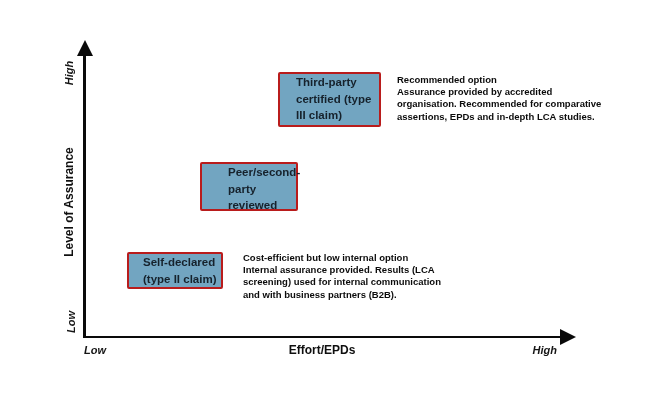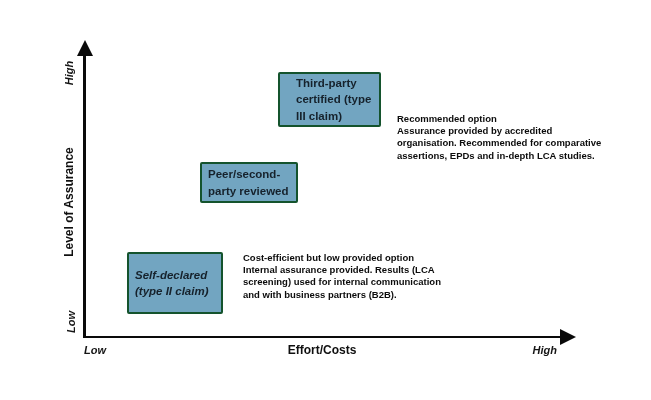--- a/index.html
+++ b/index.html
@@ -21,52 +21,52 @@
   .y-high { left:69px; top:73px; }
   .y-title { left:69px; top:202px; }
   .y-low { left:71px; top:322px; }
   
   .x-low   { position:absolute; left:84px;  top:344px; }
   .x-title { position:absolute; left:322px; top:343px; transform:translateX(-50%); }
   .x-high  { position:absolute; left:557px; top:344px; transform:translateX(-100%); }
   
   .opt-box {
     position:absolute; box-sizing:border-box;
-    background:#72a5c1; border:2px solid #14532d; border-radius:2px;
-    display:flex; align-items:center;
+    background:#72a5c1; border:2px solid #b91c1c; border-radius:2px;
+    display:flex; align-items:flex-start;
     font-weight:bold; font-size:11.5px; line-height:16.5px; color:#16222c;
     white-space:pre-line;
   }
   .box-1 { left:278px; top:72px;  width:103px; height:55px; padding-left:16px; }
-  .box-2 { left:200px; top:162px; width:98px;  height:41px; padding-left:6px; }
-  .box-3 { left:127px; top:252px; width:96px;  height:62px; padding-left:6px;font-style:italic; }
+  .box-2 { left:200px; top:162px; width:98px;  height:49px; padding-left:26px; }
+  .box-3 { left:127px; top:252px; width:96px;  height:37px; padding-left:14px; }
   
   .desc { position:absolute; font-size:9.5px; line-height:12.2px; color:#0c0c0c; }
   .desc .hdr { font-weight:bold; white-space:pre; }
   .desc .bdy { white-space:pre;font-weight:bold; }
-  .desc-1 { left:397px; top:74px;margin-top:39px; }
+  .desc-1 { left:397px; top:74px; }
   .desc-2 { left:317px; top:162px; }
   .desc-3 { left:243px; top:252px; }
 </style>
 </head>
 <body>
 
 <div class="canvas">
 
   <div class="y-axis-line"></div>
   <div class="y-axis-arrow"></div>
   <div class="x-axis-line"></div>
   <div class="x-axis-arrow"></div>
 
   <div class="rot end-label y-high">High</div>
   <div class="rot axis-title y-title">Level of Assurance</div>
   <div class="rot end-label y-low">Low</div>
 
   <div class="end-label x-low">Low</div>
-  <div class="axis-title x-title">Effort/Costs</div>
+  <div class="axis-title x-title">Effort/EPDs</div>
   <div class="end-label x-high">High</div>
 
   <div class="opt-box box-1">
     <span>Third-party
 certified (type
 III claim)</span>
   </div>
   <div class="opt-box box-2">
     <span>Peer/second-
 party reviewed</span>
@@ -78,19 +78,19 @@
 
   <div class="desc desc-1">
     <div class="hdr">Recommended option</div>
     <div class="bdy">Assurance provided by accredited
 organisation. Recommended for comparative
 assertions, EPDs and in-depth LCA studies.</div>
   </div>
   <div class="desc desc-2">
   </div>
   <div class="desc desc-3">
-    <div class="hdr">Cost-efficient but low provided option</div>
+    <div class="hdr">Cost-efficient but low internal option</div>
     <div class="bdy">Internal assurance provided. Results (LCA
 screening) used for internal communication
 and with business partners (B2B).</div>
   </div>
 
 </div>
 
 </body></html>

